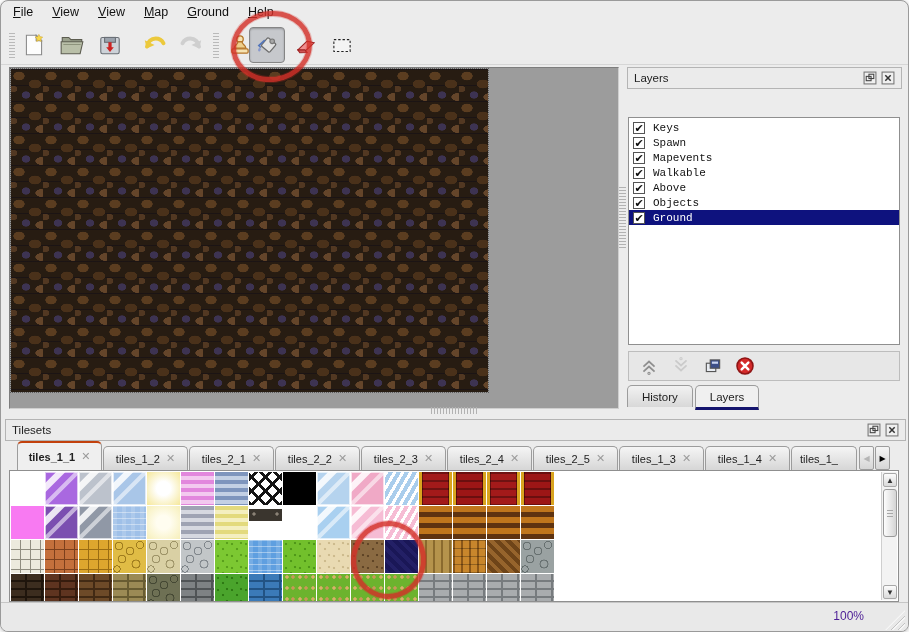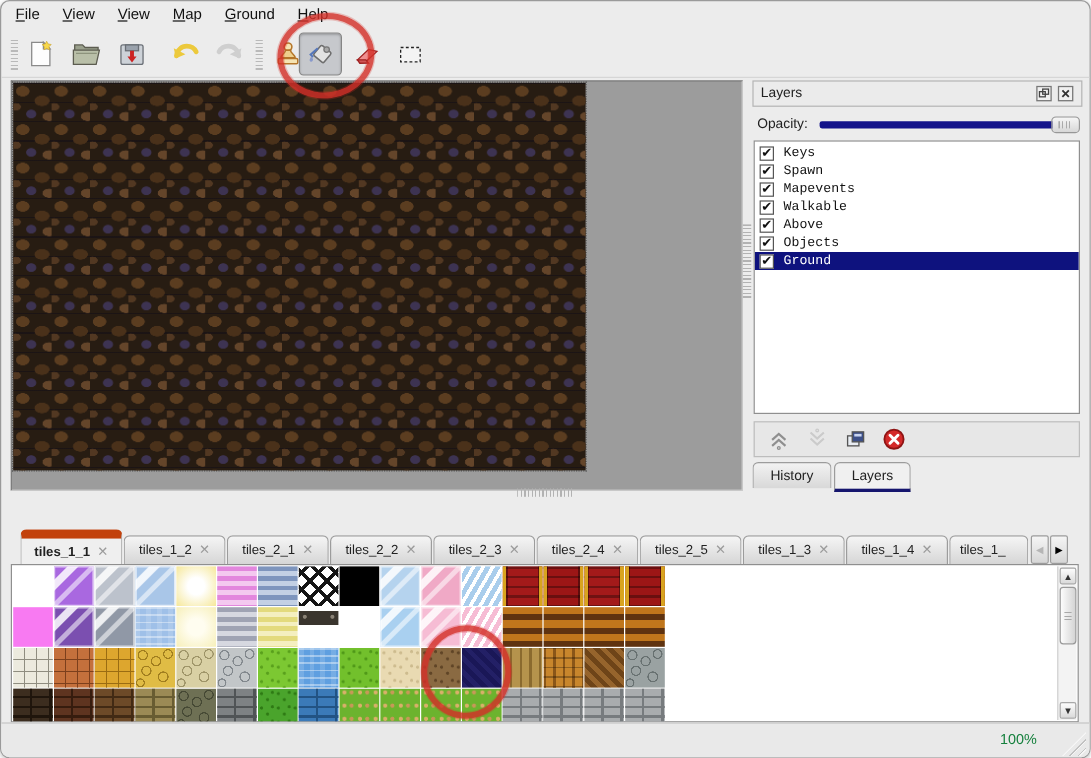--- a/index.html
+++ b/index.html
@@ -65,21 +65,21 @@
   .p-tab { height:22px; padding:0 14px; font-size:11.5px; display:flex; align-items:center;
     border:1px solid #9c9c9c; border-bottom:none; border-radius:5px 5px 0 0; margin-right:2px;
     background:linear-gradient(#f2f2f2,#d8d8d8); cursor:pointer; color:#222; }
   .p-tab.active { background:#f0f0f0; border-bottom:3px solid #15156e; height:25px; }
   
   #tilesets-panel { position:absolute; left:4px; top:418px; width:901px; height:183px; }
   #ts-tabbar { position:absolute; left:12px; top:22px; right:4px; height:29px; display:flex; align-items:flex-end; }
   .ts-tab { position:relative; height:24px; width:85px; display:flex; align-items:center; justify-content:center;
     gap:6px; font-size:11px; color:#222; border:1px solid #9c9c9c; border-bottom:none;
     border-radius:5px 5px 0 0; background:linear-gradient(#f5f5f5,#d6d6d6); margin-right:1px; cursor:pointer; }
-  .ts-tab.active { height:29px; background:#efefef; border-top:8px solid #c2410c; font-weight:bold; }
+  .ts-tab.active { height:29px; background:#efefef; border-top:2px solid #c2410c; font-weight:bold; }
   .ts-tab.trunc { width:66px; overflow:hidden; justify-content:flex-start; padding-left:8px; }
   .tab-x { color:#9b9b9b; font-size:11px; font-weight:bold; cursor:pointer; }
   .ts-scroll { width:15px; height:24px; border:1px solid #9c9c9c; background:linear-gradient(#f5f5f5,#d6d6d6);
     display:flex; align-items:center; justify-content:center; font-size:8px; cursor:pointer; margin-left:1px; border-radius:2px; }
   .ts-scroll.disabled { color:#b5b5b5; }
   #palette-box { position:absolute; left:4px; top:51px; width:890px; height:132px;
     background:#ffffff; border:1px solid #8f8f8f; overflow:hidden; }
   #palette { position:absolute; left:1px; top:1px; display:grid;
     grid-template-columns:repeat(16,33px); grid-auto-rows:33px; gap:1px; }
   .tile { width:33px; height:33px; cursor:pointer; }
@@ -138,21 +138,21 @@
     display:flex; align-items:center; justify-content:center; cursor:pointer;
     background:linear-gradient(#fcfcfc,#dadada); border:1px solid #a8a8a8; border-radius:2px; }
   #sb-up { top:1px; } #sb-down { bottom:1px; }
   #sb-thumb { position:absolute; left:1px; top:17px; width:14px; height:48px;
     background:linear-gradient(90deg,#fdfdfd,#d4d4d4); border:1px solid #9a9a9a; border-radius:3px; cursor:pointer; }
   #sb-thumb::after { content:""; position:absolute; left:3px; right:3px; top:20px;
     height:7px; background:repeating-linear-gradient(180deg,#a8a8a8 0 1px,transparent 1px 3px); }
   
   #statusbar { position:absolute; left:0; right:0; top:601px; height:31px;
     background:#e9e9e9; border-top:1px solid #c6c6c6; }
-  #zoom-label { position:absolute; right:44px; top:6px; font-size:12px; color:#15803d; }
+  #zoom-label { position:absolute; right:44px; top:6px; font-size:12px; color:#4c1d95; }
   #grip { position:absolute; right:3px; bottom:3px; width:20px; height:20px; cursor:nwse-resize;
     background:repeating-linear-gradient(135deg,transparent 0 3px,#c2c2c2 3px 4px,#f6f6f6 4px 5px);
     clip-path:polygon(100% 0,100% 100%,0 100%); }
   
   .red-circle { position:absolute; border-radius:50%; pointer-events:none; z-index:50;
     border:5px solid rgba(211,48,40,.82); box-shadow:0 0 0 1px rgba(211,48,40,.25), inset 0 0 0 1px rgba(211,48,40,.25); }
   #circle-toolbar { left:230px; top:10px; width:81px; height:71px; transform:rotate(-8deg); }
   #circle-tile { left:350px; top:520px; width:75px; height:78px; transform:rotate(6deg); }
 </style>
 </head>
@@ -268,26 +268,20 @@
             <rect x="3" y="5" width="4.5" height="4" fill="none" stroke="#444"></rect>
             <rect x="5.5" y="3" width="4.5" height="4" fill="none" stroke="#444"></rect>
           </svg>
       </span>
       <span class="win-icon">
         <svg viewBox="0 0 13 13">
             <rect x="1" y="1" width="11" height="11" fill="#f0f0f0" stroke="#777"></rect>
             <path d="M4 4l5 5M9 4l-5 5" stroke="#333" stroke-width="1.4"></path>
           </svg>
       </span>
-    </div>
-    <div id="opacity-row">
-      <span>Opacity:</span>
-      <div id="opacity-track">
-        <div id="opacity-handle"></div>
-      </div>
     </div>
     <div id="layer-list">
         <div class="layer-row">
           <span class="checkbox">✔</span>
           <span class="layer-label">Keys</span>
         </div>
         <div class="layer-row">
           <span class="checkbox">✔</span>
           <span class="layer-label">Spawn</span>
         </div>
@@ -331,20 +325,37 @@
             <path d="M6 6l6 6M12 6l-6 6" stroke="#fff" stroke-width="2.2" stroke-linecap="round"></path>
           </svg></div>
       </div>
     <div id="panel-tabs">
         <div class="p-tab">History</div>
         <div class="p-tab active">Layers</div>
       </div>
   </div>
 
   <div id="tilesets-panel">
+    <div class="dock-header">
+      <span>Tilesets</span>
+      <span class="spacer"></span>
+      <span class="win-icon">
+        <svg viewBox="0 0 13 13">
+            <rect x="1" y="1" width="11" height="11" fill="#f0f0f0" stroke="#777"></rect>
+            <rect x="3" y="5" width="4.5" height="4" fill="none" stroke="#444"></rect>
+            <rect x="5.5" y="3" width="4.5" height="4" fill="none" stroke="#444"></rect>
+          </svg>
+      </span>
+      <span class="win-icon">
+        <svg viewBox="0 0 13 13">
+            <rect x="1" y="1" width="11" height="11" fill="#f0f0f0" stroke="#777"></rect>
+            <path d="M4 4l5 5M9 4l-5 5" stroke="#333" stroke-width="1.4"></path>
+          </svg>
+      </span>
+    </div>
     <div id="ts-tabbar">
         <div class="ts-tab active">
           <span>tiles_1_1</span>
           <span class="tab-x">✕</span>
         </div>
         <div class="ts-tab">
           <span>tiles_1_2</span>
           <span class="tab-x">✕</span>
         </div>
         <div class="ts-tab">

